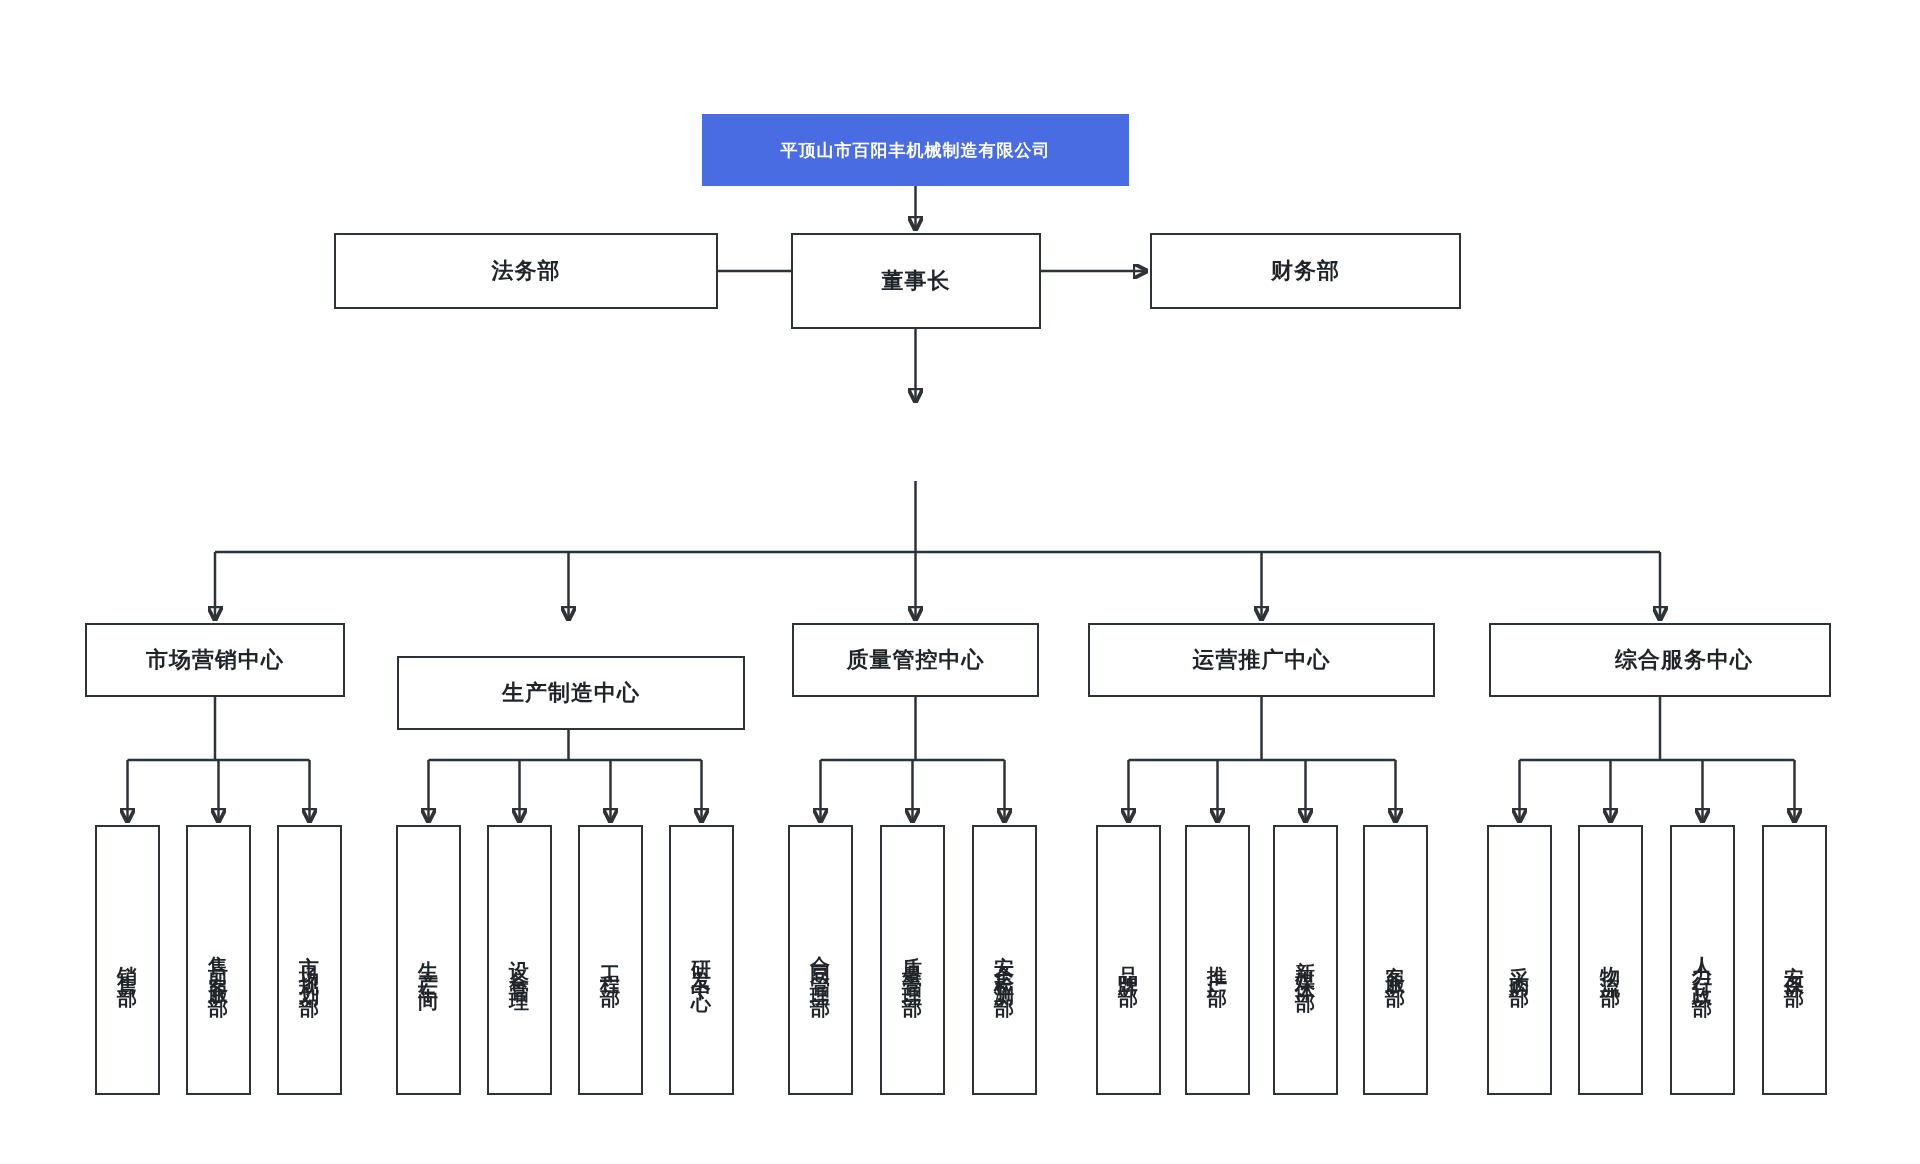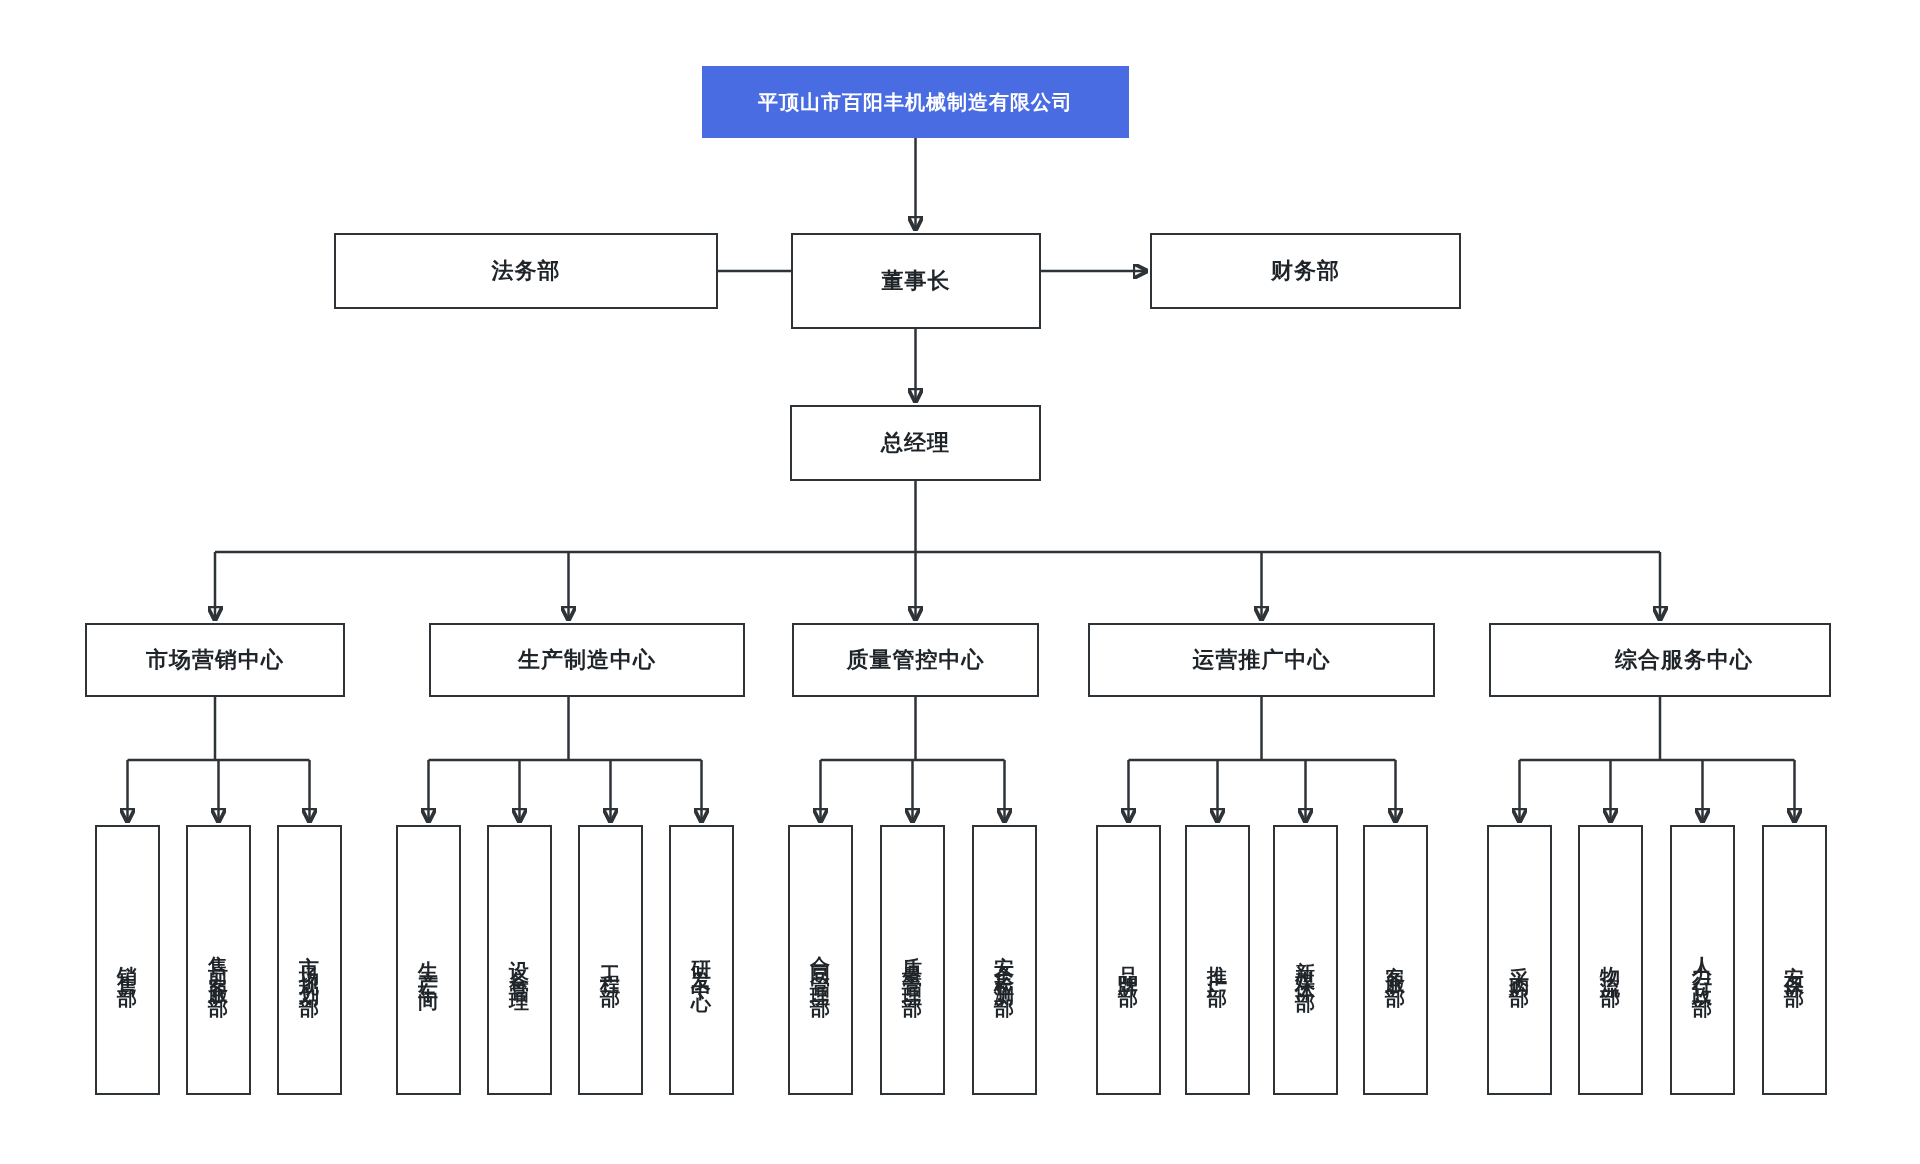--- a/index.html
+++ b/index.html
@@ -47,21 +47,22 @@
     justify-content:center;
     font-weight:700;
     font-size:22px;
     letter-spacing:1px;
     text-align:center;
   }
   .node.company{
     background:var(--accent-blue);
     border:none;
     color:var(--company-text);
-    font-size:20px;
+    font-size:17px;
+    margin-top:48px;
   }
   .node.dept{
     font-size:20px;
   }
   .dept .v-label{
     writing-mode:vertical-rl;
     text-orientation:upright;
     letter-spacing:10px;
     line-height:1;
     padding-top:10px;
@@ -153,28 +154,25 @@
   <div class="node" style="left:334px;top:233px;width:384px;height:76px;">
     <span>法务部</span>
   </div>
   <div class="node" style="left:791px;top:233px;width:250px;height:96px;">
     <span>董事长</span>
   </div>
   <div class="node" style="left:1150px;top:233px;width:311px;height:76px;">
     <span>财务部</span>
   </div>
 
-  <div class="node" style="left:790px;top:405px;width:251px;height:76px;">
-    <span>总经理</span>
-  </div>
 
   <div class="node" style="left:85px;top:623px;width:260px;height:74px;">
     <span>市场营销中心</span>
   </div>
-  <div class="node" style="left:397px;top:623px;width:316px;height:74px;margin-left:32px;">
+  <div class="node" style="left:397px;top:656px;width:348px;height:74px;">
     <span>生产制造中心</span>
   </div>
   <div class="node" style="left:792px;top:623px;width:247px;height:74px;">
     <span>质量管控中心</span>
   </div>
   <div class="node" style="left:1088px;top:623px;width:347px;height:74px;">
     <span>运营推广中心</span>
   </div>
   <div class="node" style="left:1489px;top:623px;width:342px;height:74px;padding-left:48px;">
     <span>综合服务中心</span>

